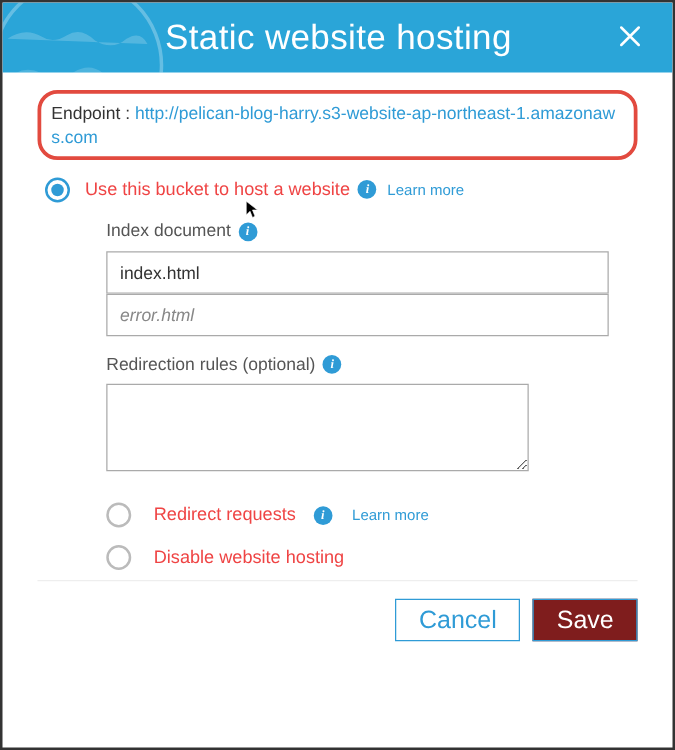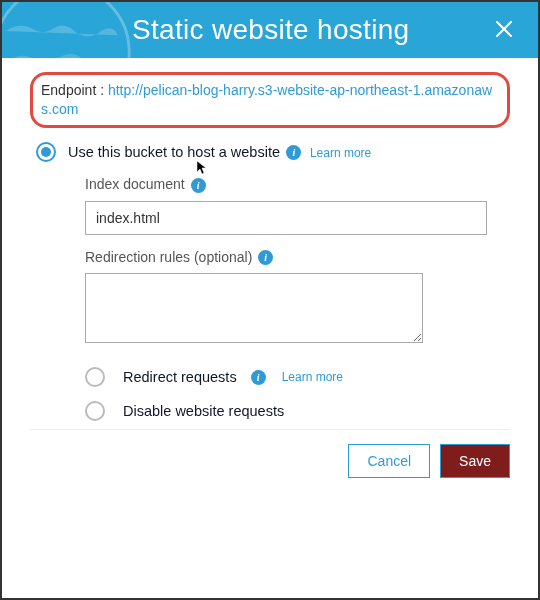--- a/index.html
+++ b/index.html
@@ -75,21 +75,21 @@
   .radio.unselected { border-color: #bbb; }
   .radio.selected::after {
     content: "";
     width: 10px;
     height: 10px;
     background: #2f9bd6;
     border-radius: 50%;
   }
   .radio-label {
     font-size: 14.5px;
-    color: #0f172a;
+    color: #ef4444;
   }
   .info-icon {
     display: inline-flex;
     width: 15px;
     height: 15px;
     border-radius: 50%;
     background: #2f9bd6;
     color: #fff;
     font-size: 10px;
     font-weight: bold;
@@ -151,21 +151,21 @@
   }
   .footer {
     display: flex;
     justify-content: flex-end;
     gap: 10px;
     padding: 14px 28px 16px 28px;
   }
   .btn {
     height: 34px;
     padding: 0 18px;
-    font-size: 14px;
+    font-size: 20px;
     border: 1px solid #2f9bd6;
     cursor: pointer;
     display: inline-flex;
     align-items: center;
     justify-content: center;
   }
   .btn-cancel { background: #fff; color: #2f9bd6; }
   .btn-save { background: #7f1d1d; color: #fff; border-color: #2f9bd6; }
   .cursor {
     position: absolute;
@@ -212,37 +212,38 @@
   </div>
 
   <div class="form-section">
 
     <div class="field-label">
       <span>Index document</span>
       <span class="info-icon">i</span>
     </div>
     <input class="text-input" value="index.html" style="">
 
+    <input class="text-input" placeholder="error.html" style="">
 
     <div class="field-label">
       <span>Redirection rules (optional)</span>
       <span class="info-icon">i</span>
     </div>
     <textarea class="textarea-input" style=""></textarea>
 
     <div class="lower-options">
       <div class="radio-row">
         <div class="radio unselected"></div>
         <span class="radio-label">Redirect requests</span>
         <span class="info-icon">i</span>
         <span class="learn-more">Learn more</span>
       </div>
       <div class="radio-row">
         <div class="radio unselected"></div>
-        <span class="radio-label">Disable website requests</span>
+        <span class="radio-label">Disable website hosting</span>
       </div>
     </div>
   </div>
 
   <hr class="divider">
 </div>
 
 <div class="footer">
   <button class="btn btn-cancel">Cancel</button>
   <button class="btn btn-save">Save</button>

